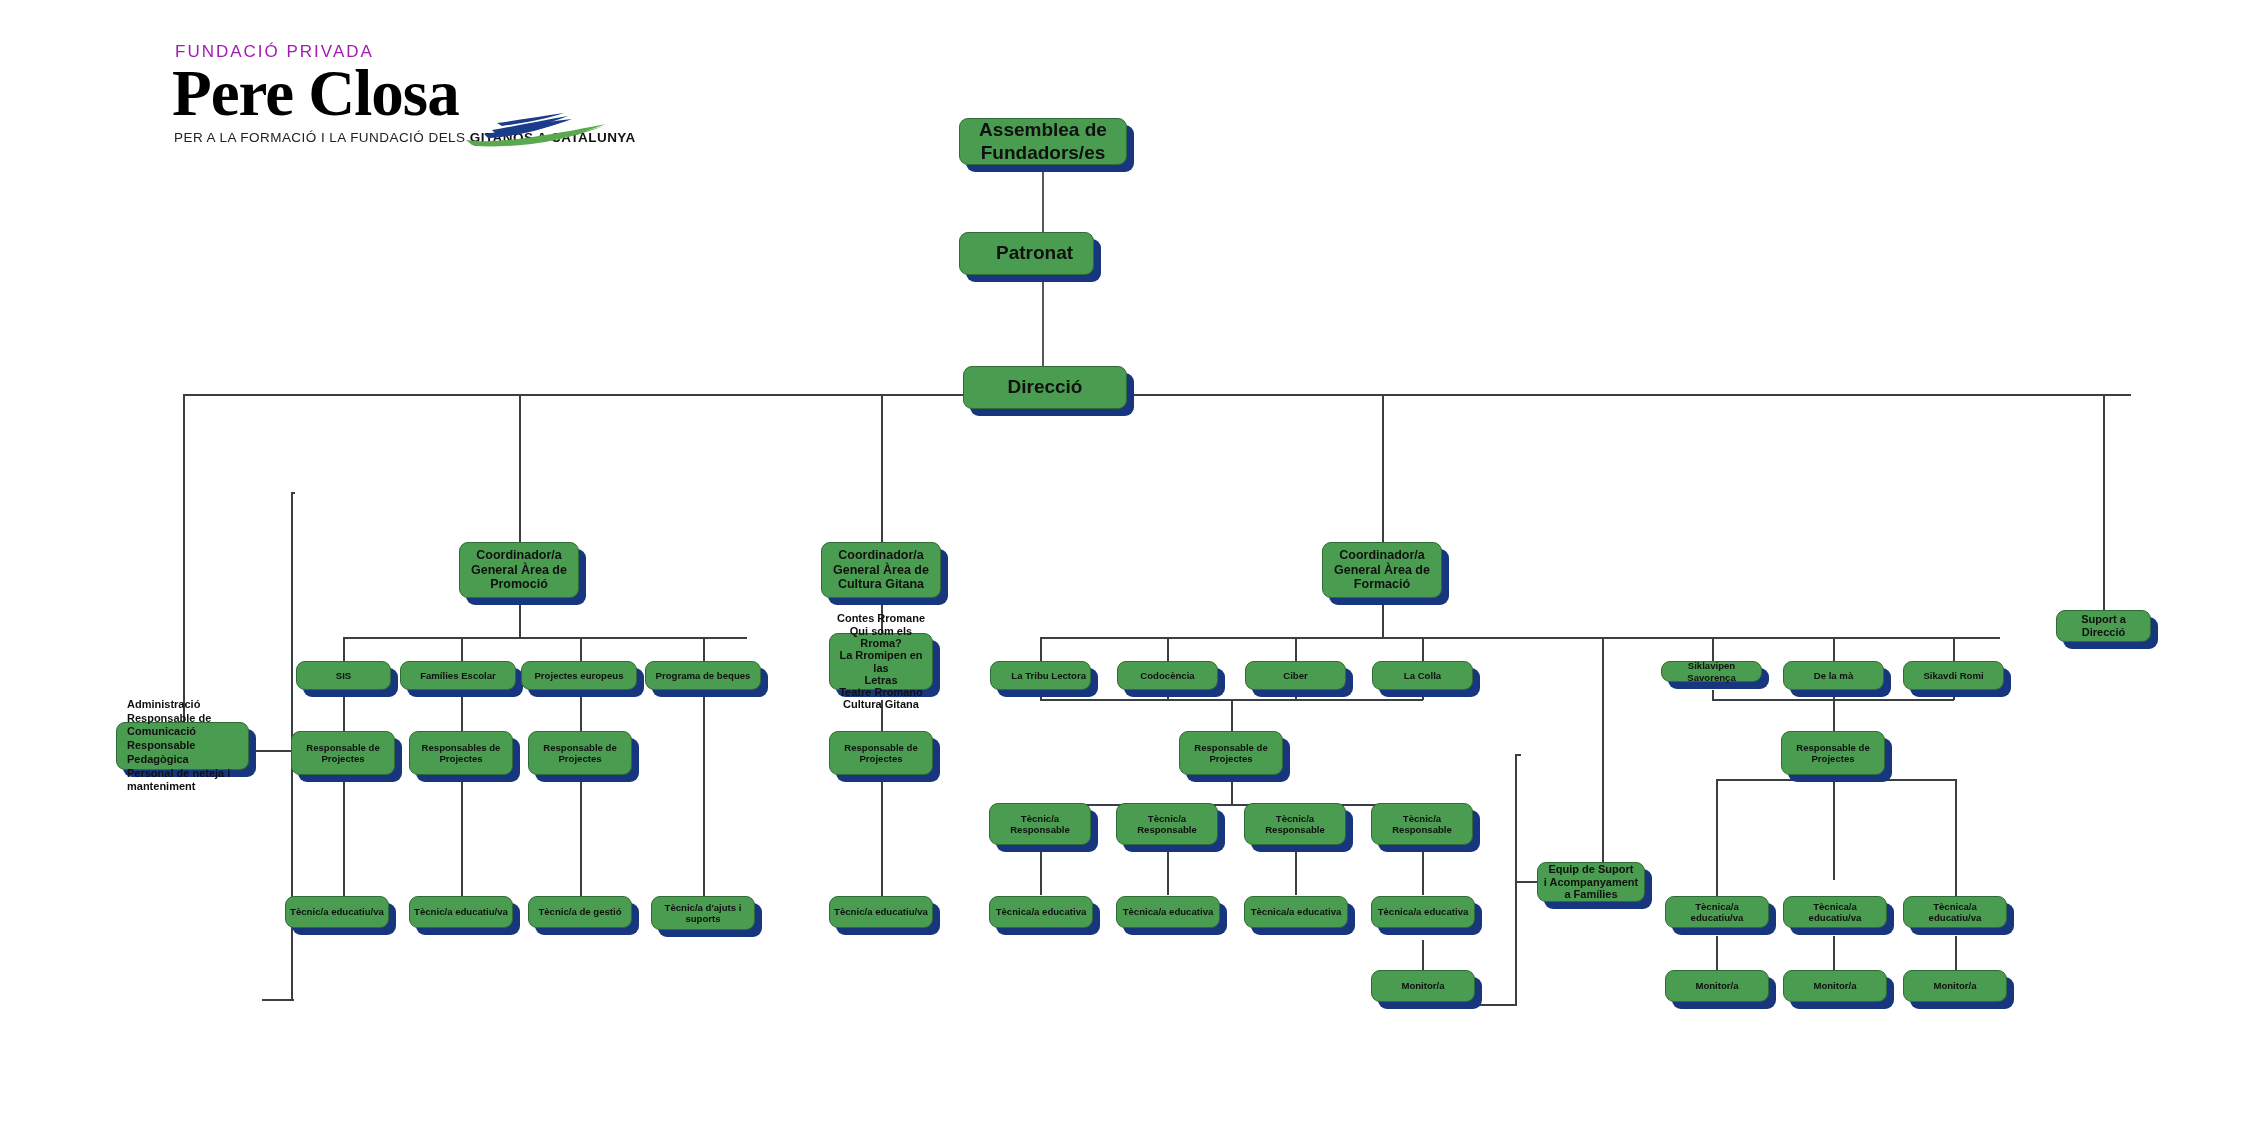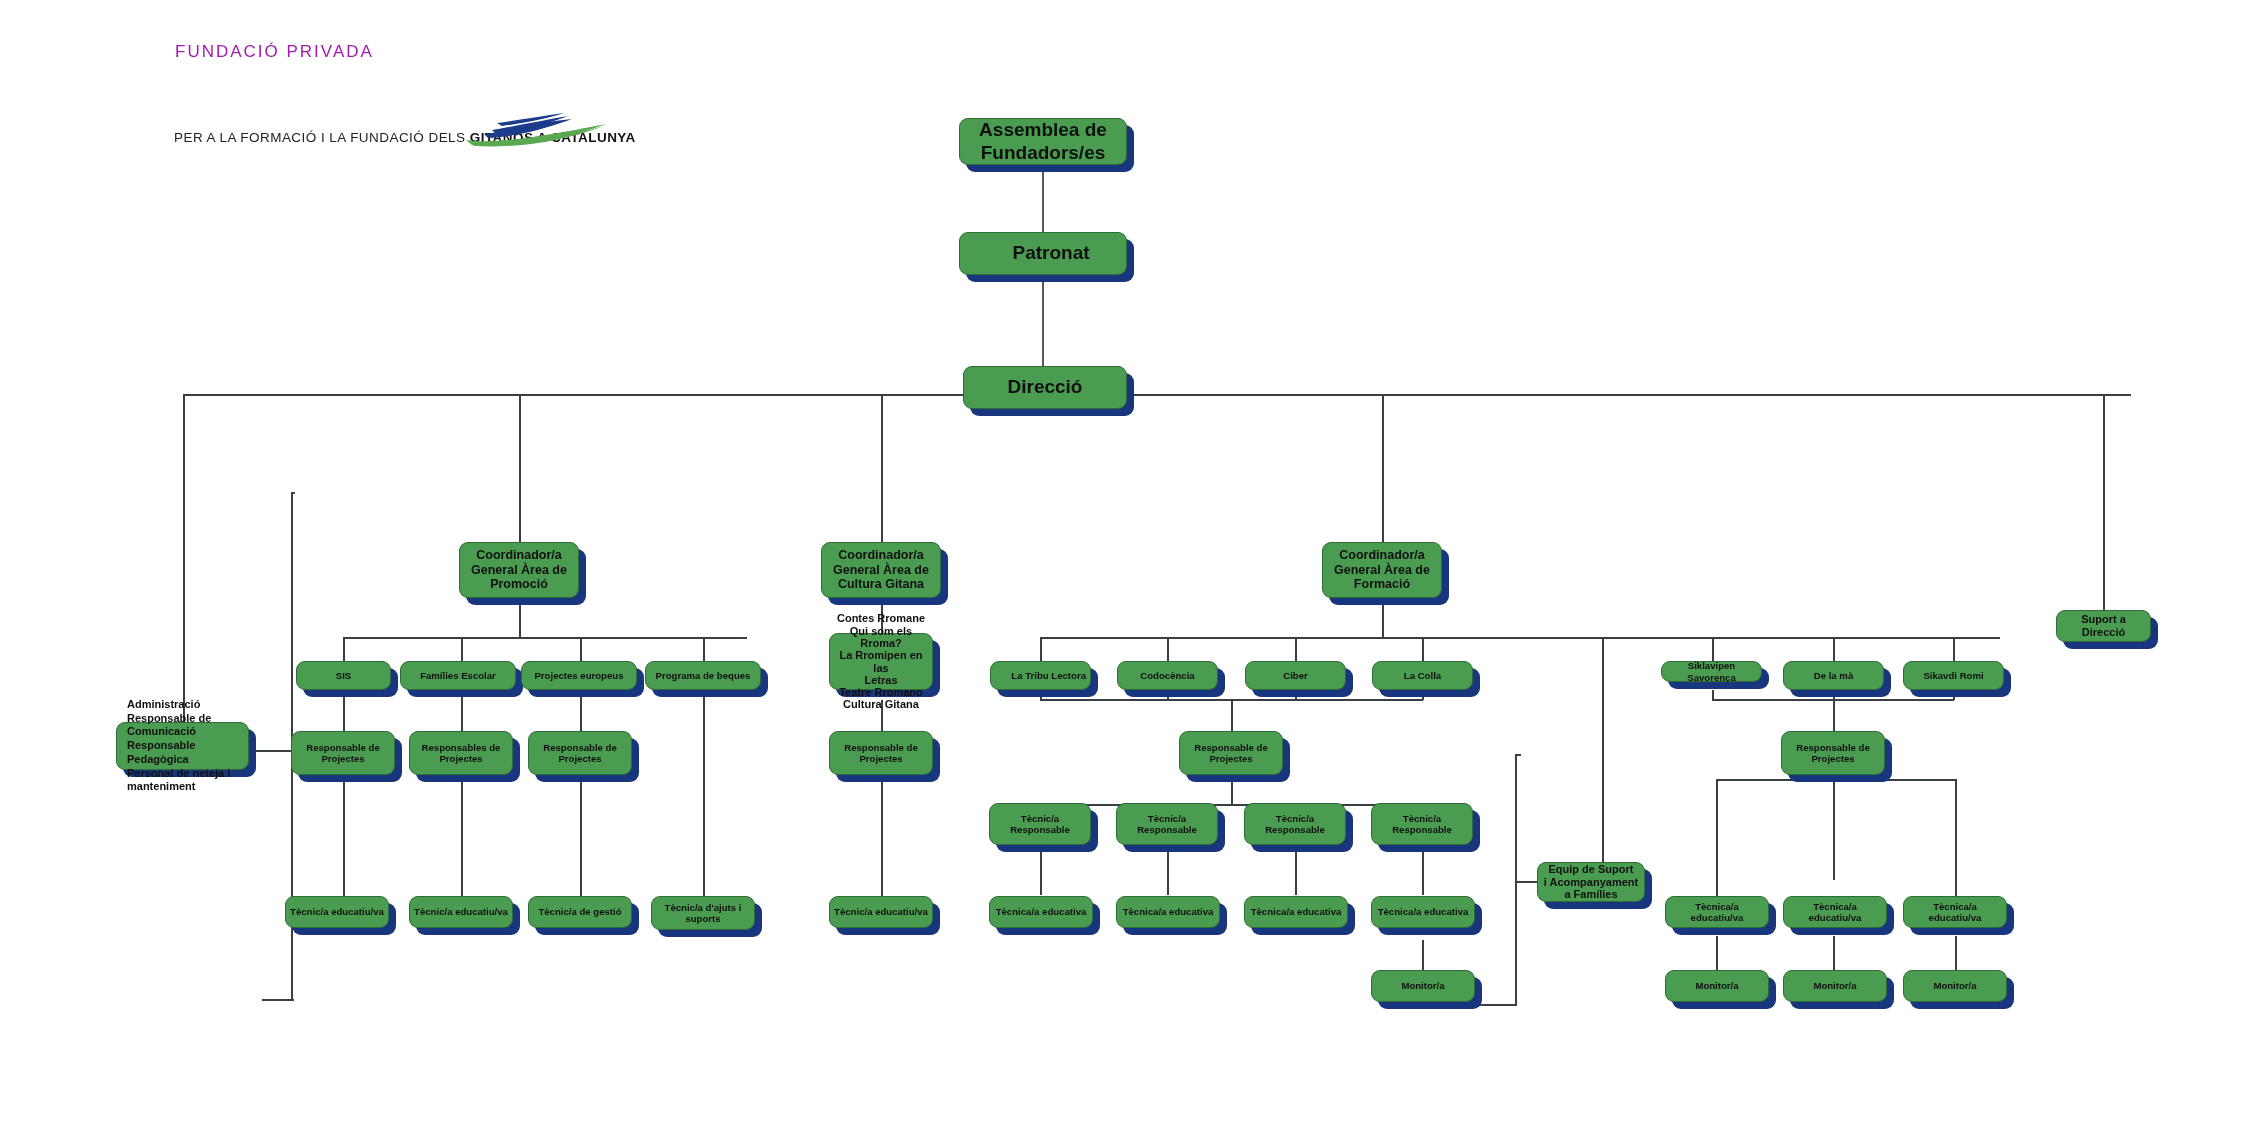--- a/index.html
+++ b/index.html
@@ -107,20 +107,21 @@
 
   .box-left { text-align: left; justify-content: center; padding-left: 10px; }
 </style>
 </head>
 <body>
 
 <div id="canvas">
 
   <div id="logo">
     <div id="logo-top">FUNDACIÓ PRIVADA</div>
+    <div id="logo-main">Pere Closa</div>
     <div id="logo-tag"><span>PER A LA FORMACIÓ I LA FUNDACIÓ DELS </span><b>GITANOS A CATALUNYA</b></div>
     <svg id="logo-mark" viewBox="0 0 145 48">
       <path d="M2,40 C30,44 70,38 142,24 C100,40 55,47 8,45 Z" fill="#5aa84f"></path>
       <path d="M8,44 C40,46 90,40 140,26 C95,43 50,48 10,46 Z" fill="#5aa84f"></path>
       <path d="M33,23 C55,20 78,16 100,13 C82,19 60,23 38,26 Z" fill="#1b3b8b"></path>
       <path d="M28,30 C52,26 80,20 104,16 C84,24 56,31 32,34 Z" fill="#1b3b8b"></path>
       <path d="M44,28 C66,25 88,21 108,19 C90,26 68,31 48,33 Z" fill="#1b3b8b"></path>
       <path d="M20,34 C46,31 76,25 98,22 C78,30 48,37 24,38 Z" fill="#1b3b8b"></path>
     </svg>
   </div>
@@ -214,21 +215,21 @@
   <div class="ln lnv ln-dark" style="left:1515px; top:754px; height:251px;"></div>
   <div class="ln lnh ln-dark" style="left:1515px; top:754px; width:6px;"></div>
   <div class="ln lnh ln-dark" style="left:1515px; top:881px; width:22px;"></div>
   <div class="ln lnh ln-dark" style="left:1460px; top:1004px; width:57px;"></div>
 
   <div class="box sz-xl" style="left:959px; top:118px; width:168px; height:47px;">
     <span style="white-space:pre-line;">Assemblea de
 Fundadors/es</span>
   </div>
 
-  <div class="box sz-xl" style="left:959px; top:232px; width:168px; height:43px;padding-left:20px;">
+  <div class="box sz-xl" style="left:959px; top:232px; width:135px; height:43px;padding-left:20px;">
     <span>Patronat</span>
   </div>
 
   <div class="box sz-xl" style="left:963px; top:366px; width:164px; height:43px;">
     <span>Direcció</span>
   </div>
 
   <div class="box sz-xxs" style="left:2056px; top:610px; width:95px; height:32px;">
     <span>Suport a Direcció</span>
   </div>

